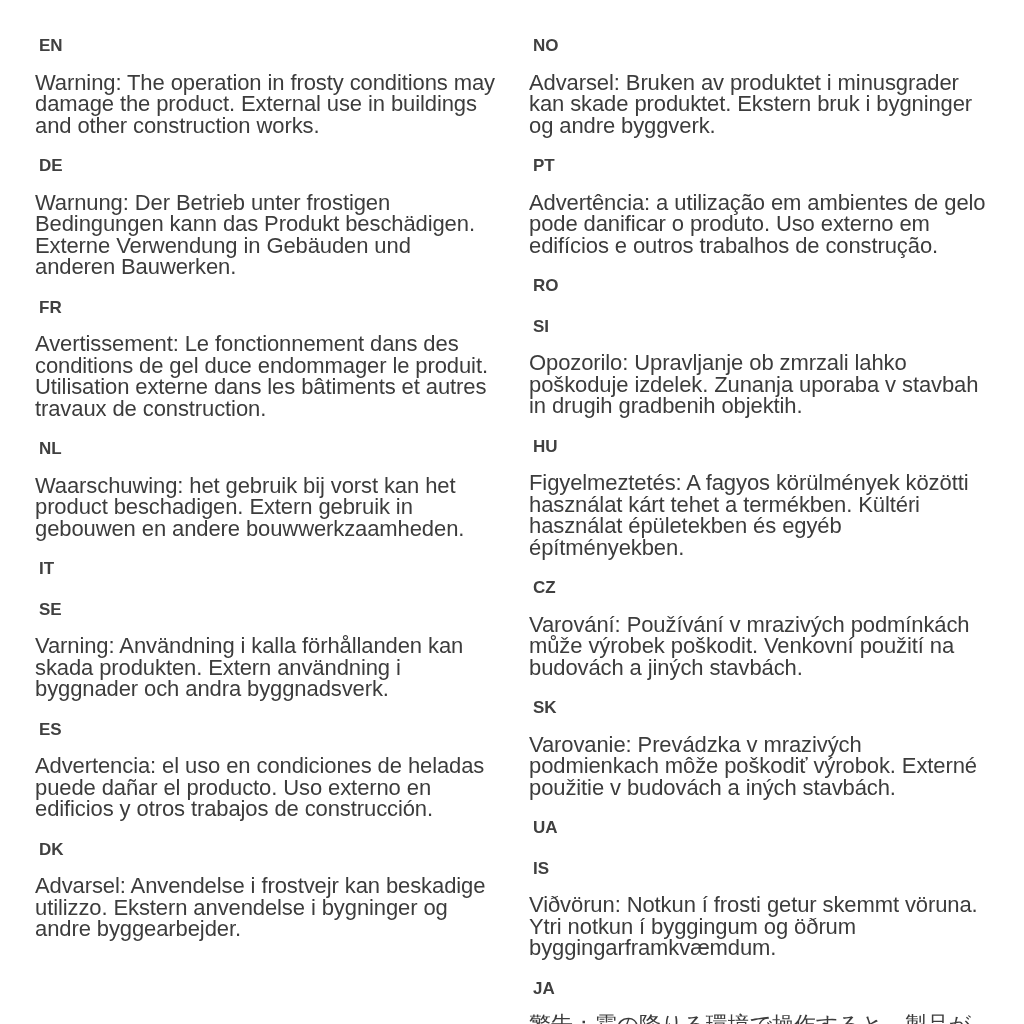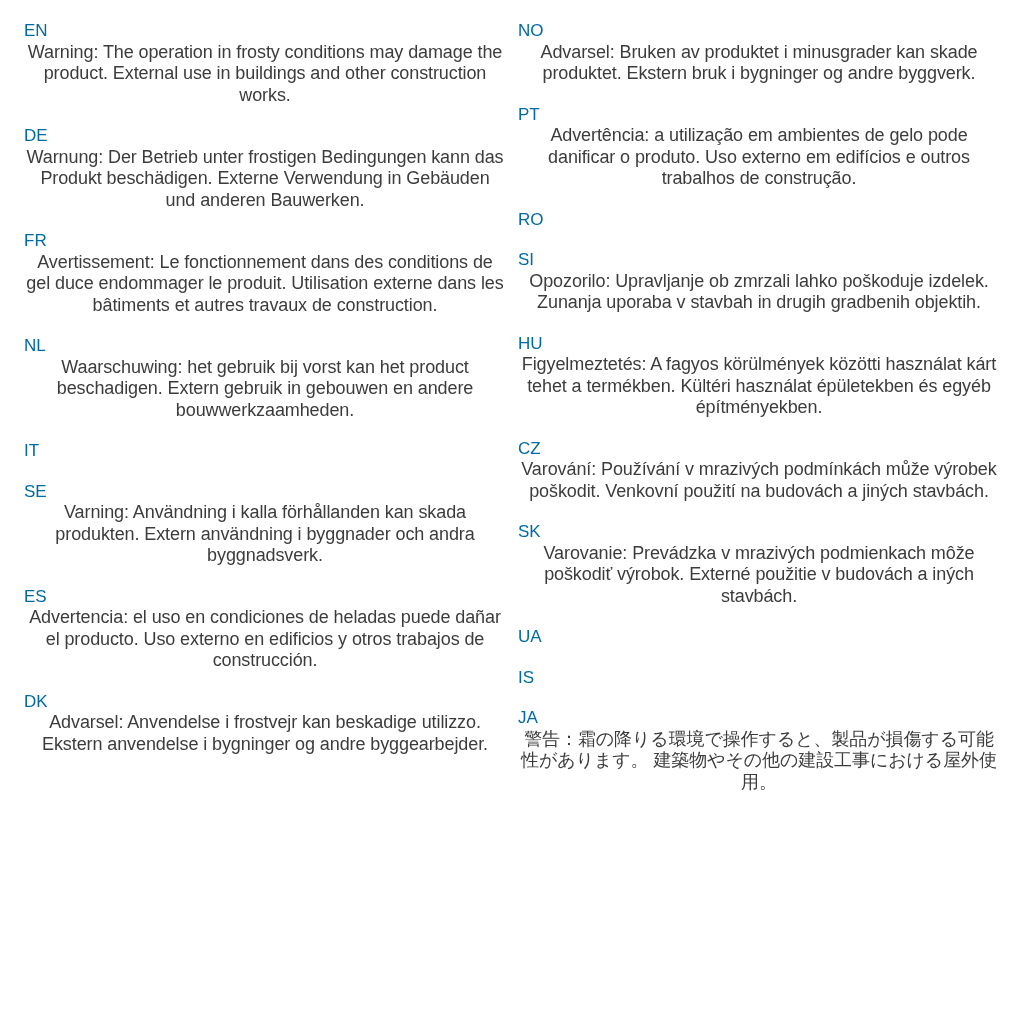--- a/index.html
+++ b/index.html
@@ -24,33 +24,32 @@
     column-gap: 12px;
     align-content: start;
   }
   .column {
     min-width: 0;
   }
   section.lang-section {
     margin: 0 0 19px 0;
   }
   h2.lang-code {
-    margin: 0;
+    margin: 15px;
     font-size: 17px;
     line-height: 21.5px;
-    font-weight: 400;
-    color: #0369a1;
+    font-weight: 700;
+    color: #404040;
   }
   p.warning-text {
-    margin: 0;
-    font-size: 18px;
+    margin: 11px;
+    font-size: 22px;
     line-height: 21.5px;
     letter-spacing: -0.1px;
     color: #3c3c3c;
-    text-align: center;
   }
 </style>
 </head>
 <body>
 
 <div class="page">
   <div class="column">
       <section class="lang-section">
         <h2 class="lang-code">EN</h2>
         <p class="warning-text">Warning: The operation in frosty conditions may damage the product. External use in buildings and other construction works.</p>
@@ -109,19 +108,20 @@
       </section>
       <section class="lang-section">
         <h2 class="lang-code">SK</h2>
         <p class="warning-text">Varovanie: Prevádzka v mrazivých podmienkach môže poškodiť výrobok. Externé použitie v budovách a iných stavbách.</p>
       </section>
       <section class="lang-section">
         <h2 class="lang-code">UA</h2>
       </section>
       <section class="lang-section">
         <h2 class="lang-code">IS</h2>
+        <p class="warning-text">Viðvörun: Notkun í frosti getur skemmt vöruna. Ytri notkun í byggingum og öðrum byggingarframkvæmdum.</p>
       </section>
       <section class="lang-section">
         <h2 class="lang-code">JA</h2>
         <p class="warning-text">警告：霜の降りる環境で操作すると、製品が損傷する可能性があります。 建築物やその他の建設工事における屋外使用。</p>
       </section>
     </div>
 </div>
 
 </body></html>

